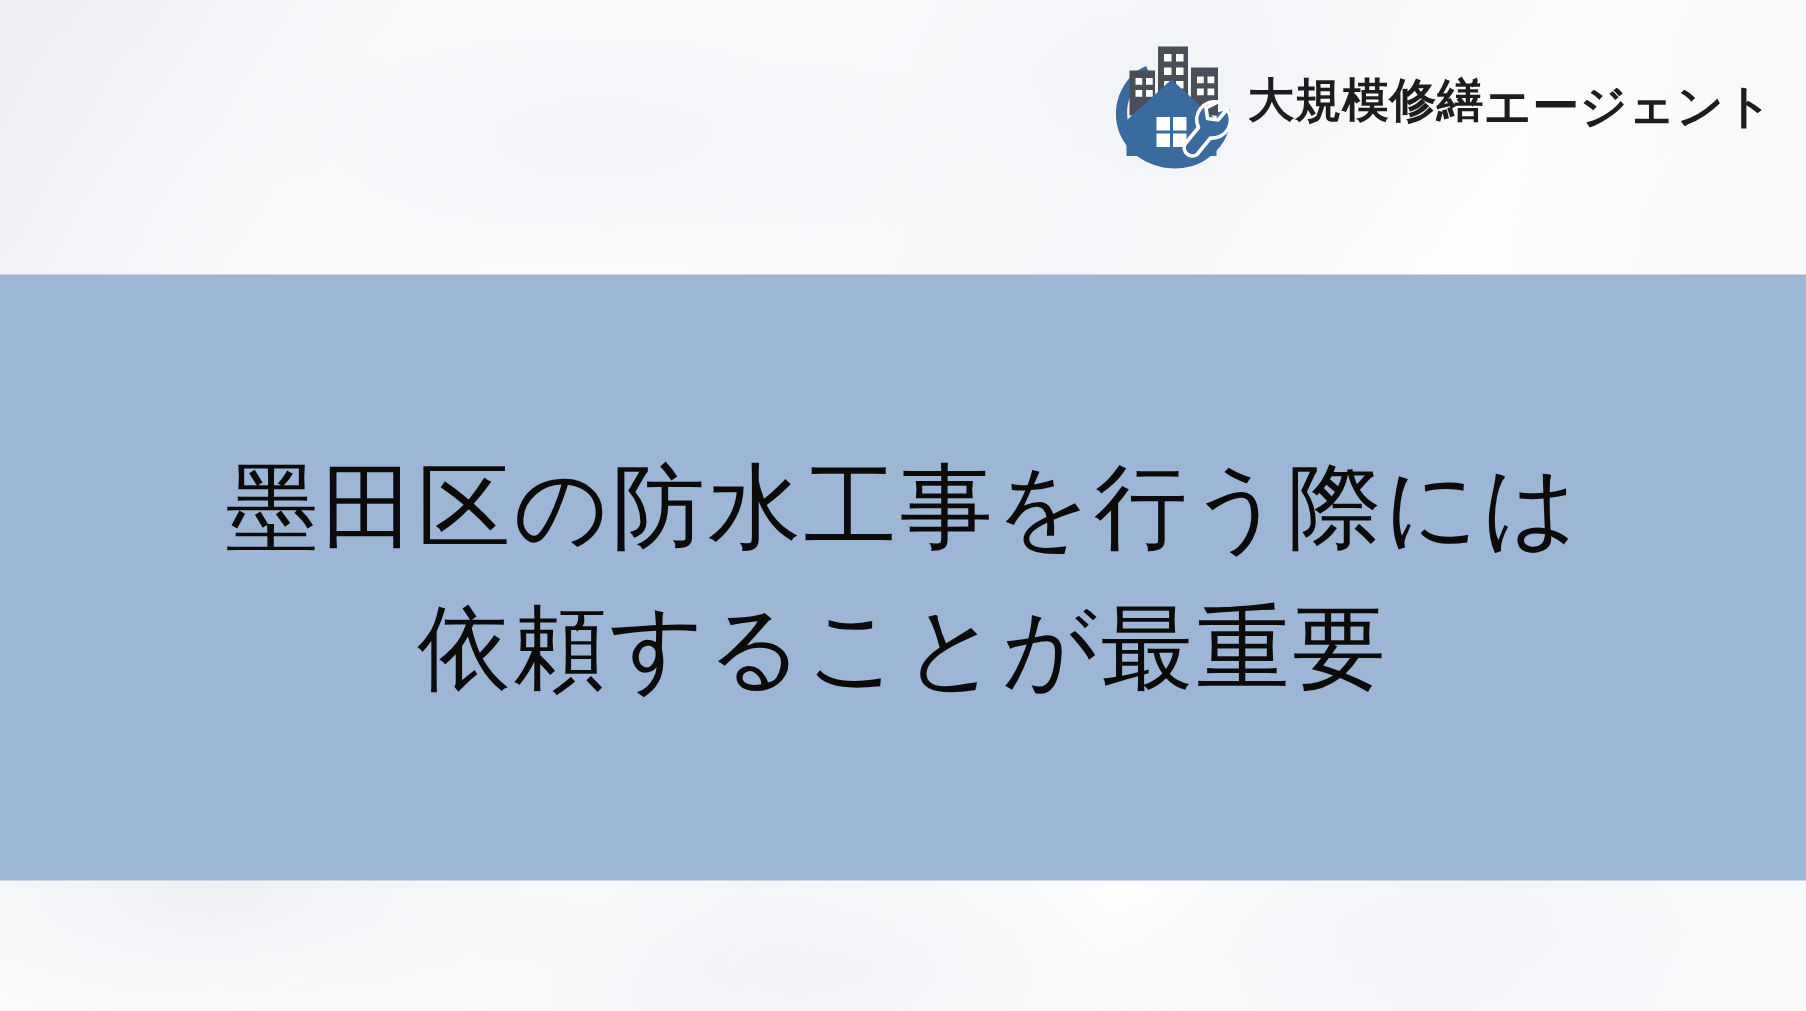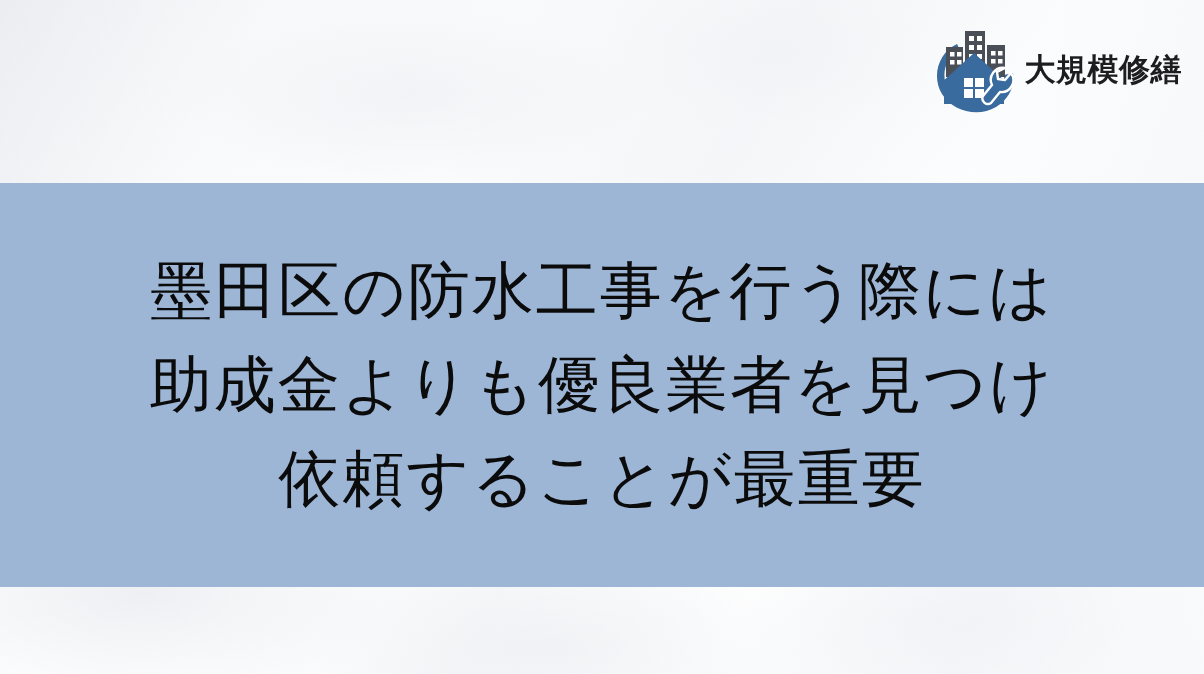--- a/index.html
+++ b/index.html
@@ -160,24 +160,24 @@
                  a 12 12 0 0 0 -13 17
                  l -9 11
                  a 5.5 5.5 0 0 0 8 7
                  l 9 -11
                  a 12 12 0 0 0 11 -19
                  l -6 7 -7 -1 -1 -7 Z" fill="#3a6b9e" stroke="#ffffff" stroke-width="2.4" stroke-linejoin="round"></path>
       </svg>
 
       <div class="logo-wordmark">
         <div class="logo-line l1">大規模修繕</div>
+        <div class="logo-line l2">エージェント</div>
       </div>
 
     </div>
   </div>
 
   <div class="band">
     <div class="headline">墨田区の防水工事を行う際には</div>
-    <div class="headline">助成金よりも優良業者を見つけ</div>
     <div class="headline">依頼することが最重要</div>
   </div>
 
 </div>
 
 </body></html>

